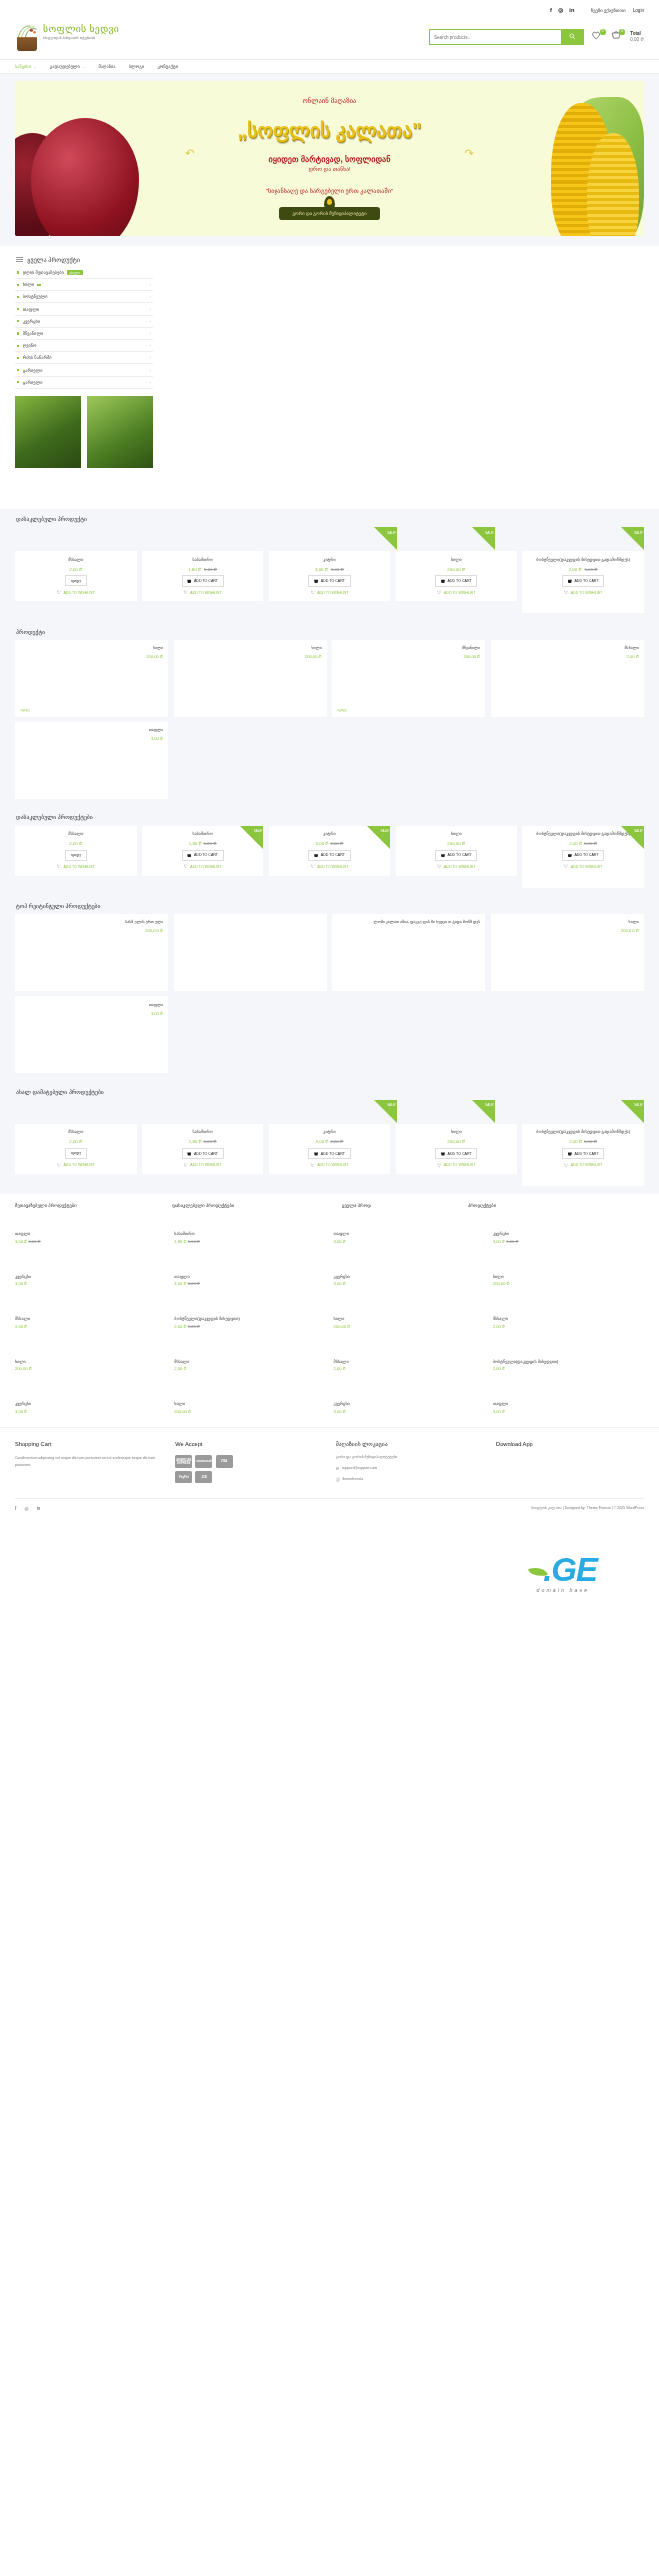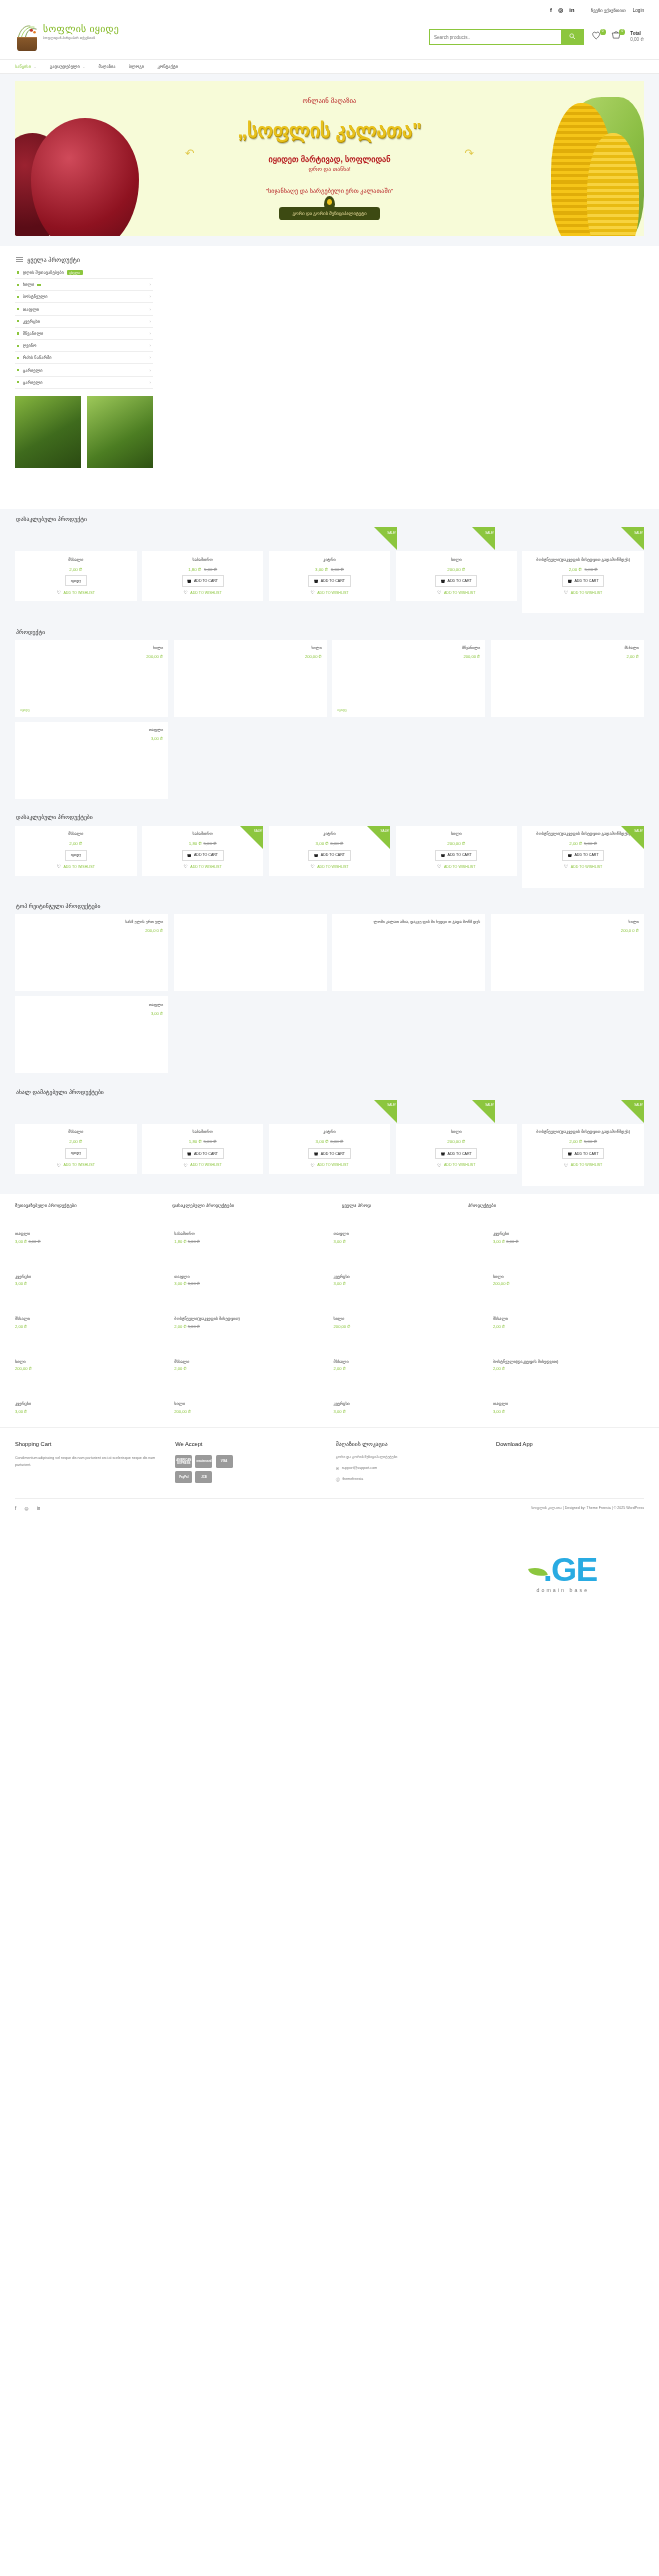--- a/index.html
+++ b/index.html
@@ -197,21 +197,21 @@
   .pcard { width:17px;height:12.4px;background:#9a9a9a;border-radius:1.5px;color:#fff;
     font-size:2.8px;display:flex;align-items:center;justify-content:center;text-align:center;line-height:1.1;font-weight:bold;}
   .f-line { font-size:3.6px; color:#777; margin-bottom:6.2px; display:flex; align-items:center; gap:2.6px; }
   .f-ico { color:#888; font-size:4.1px; }
   .copyright { border-top:0.5px solid #eee; margin-top:10.3px; padding-top:6.2px;
     display:flex; align-items:center; }
   .copyright .soc { display:flex; gap:8.2px; font-size:4.6px; color:#555; }
   .copyright .cr { margin-left:auto; font-size:3.6px; color:#777; }
 
   
-  .ge-zone { height:170px; background:#fff; position:relative; }
+  .ge-zone { height:170px; background:#fff; position:relative;font-style:italic; }
   .ge-badge { position:absolute; right:62px; top:36px; text-align:center; }
   .ge-badge .ge {
     font-size:33px; font-weight:bold; color:#29abe2; letter-spacing:-1px; line-height:1;
   }
   .ge-badge .sub { font-size:5.2px; color:#7a7a7a; letter-spacing:2.1px; margin-top:1px; }
   .ge-leaf { display:inline-block; width:17.5px;height:10.3px;background:#8cc63e;
     border-radius:0 100% 0 100%; transform:rotate(-12deg); margin-right:-3.1px; vertical-align:middle;}
 </style>
 </head>
 <body>
@@ -233,21 +233,21 @@
         <svg class="leafy" viewBox="0 0 42 30">
           <path d="M4 28 C8 10 18 2 28 4" stroke="#6b8f2a" fill="none" stroke-width="1.4"></path>
           <path d="M10 28 C14 12 24 4 36 6" stroke="#8cc63e" fill="none" stroke-width="1.4"></path>
           <path d="M18 28 C20 14 28 6 40 10" stroke="#4d7a1c" fill="none" stroke-width="1.4"></path>
           <circle cx="30" cy="12" r="3" fill="#c0392b"></circle>
           <circle cx="36" cy="16" r="2.5" fill="#e67e22"></circle>
         </svg>
         <div class="bsk"></div>
       </div>
       <div class="brand-text">
-        <div class="b1">სოფლის იყიდე</div>
+        <div class="b1">სოფლის ხედვი</div>
         <div class="b2">სოფლიდან პირდაპირ თქვენთან</div>
       </div>
     </div>
 
     <div class="search-area">
       <div class="searchbox">
         <input placeholder="Search products.." style="">
         <button>
           <svg width="6.7" height="6.7" viewBox="0 0 16 16">
             <circle cx="6.5" cy="6.5" r="4.5" stroke="#fff" fill="none" stroke-width="1.6"></circle>

